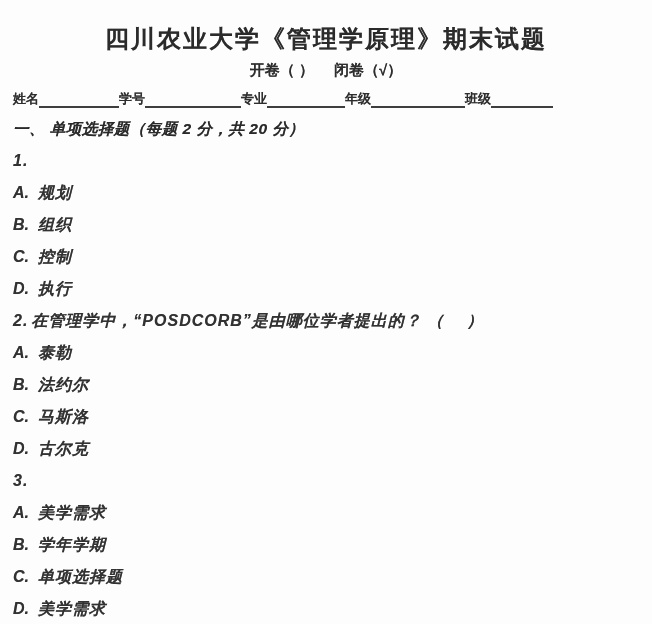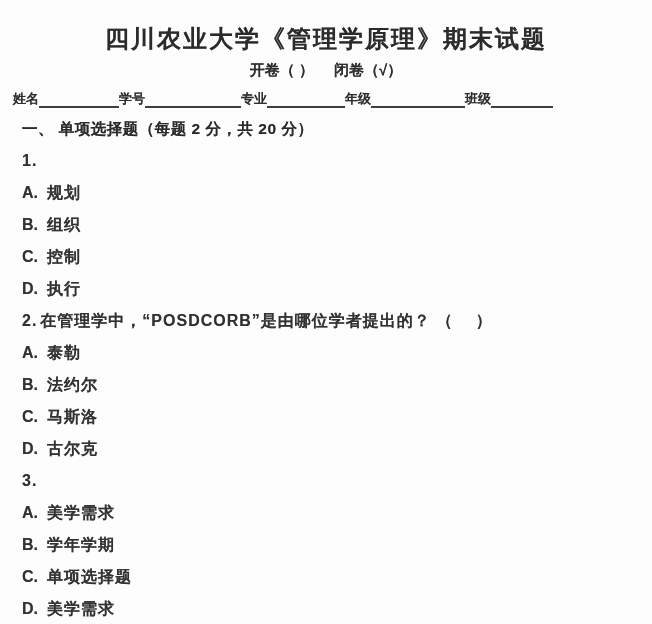--- a/index.html
+++ b/index.html
@@ -22,22 +22,22 @@
     font-size:13px;font-weight:700;height:21px;color:#2e2e2e;
   }
   .blank{display:inline-block;border-bottom:2px solid #3e3e3e;height:16px;}
   .w-name{width:80px;}
   .w-id{width:96px;}
   .w-major{width:78px;}
   .w-grade{width:94px;}
   .w-class{width:62px;}
   .rows{margin-top:5px;}
   .row{
-    height:32px;display:flex;align-items:center;padding-left:22px;
-    font-size:16px;letter-spacing:1px;font-weight:600;color:#323232;
+    height:32px;display:flex;align-items:center;padding-left:13px;
+    font-size:16px;letter-spacing:1px;font-weight:600;color:#323232;font-style:italic;
   }
   .row.section{font-weight:700;letter-spacing:0.5px;font-size:15.5px;color:#2a2a2a;}
   .qnum{margin-right:3px;flex:none;}
   .okey{width:25px;flex:none;letter-spacing:0;}
 </style>
 </head>
 <body>
 
 <div class="page">
 

